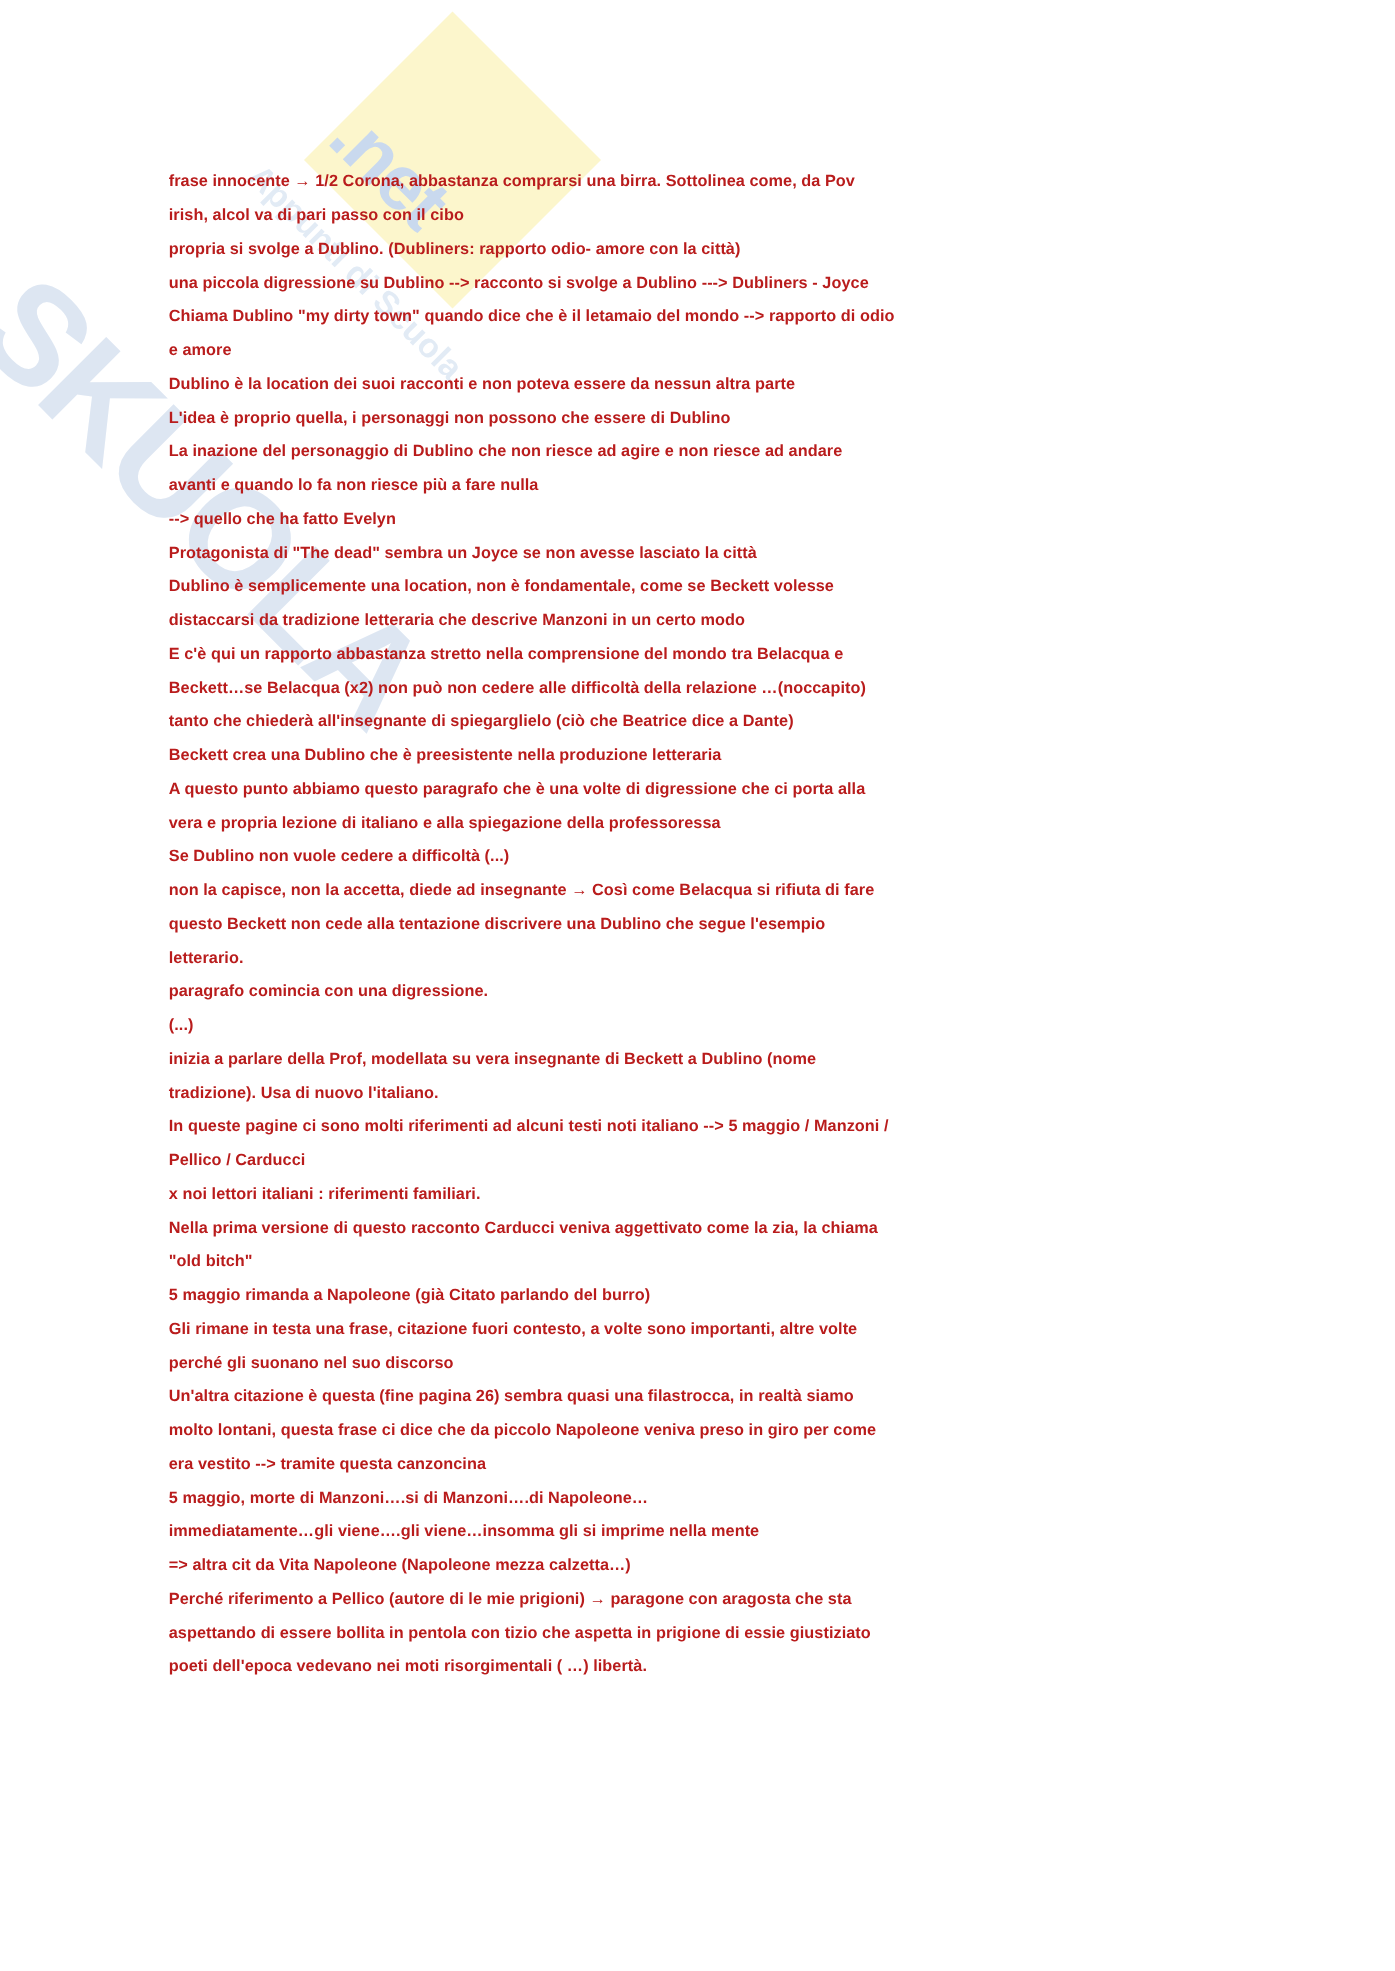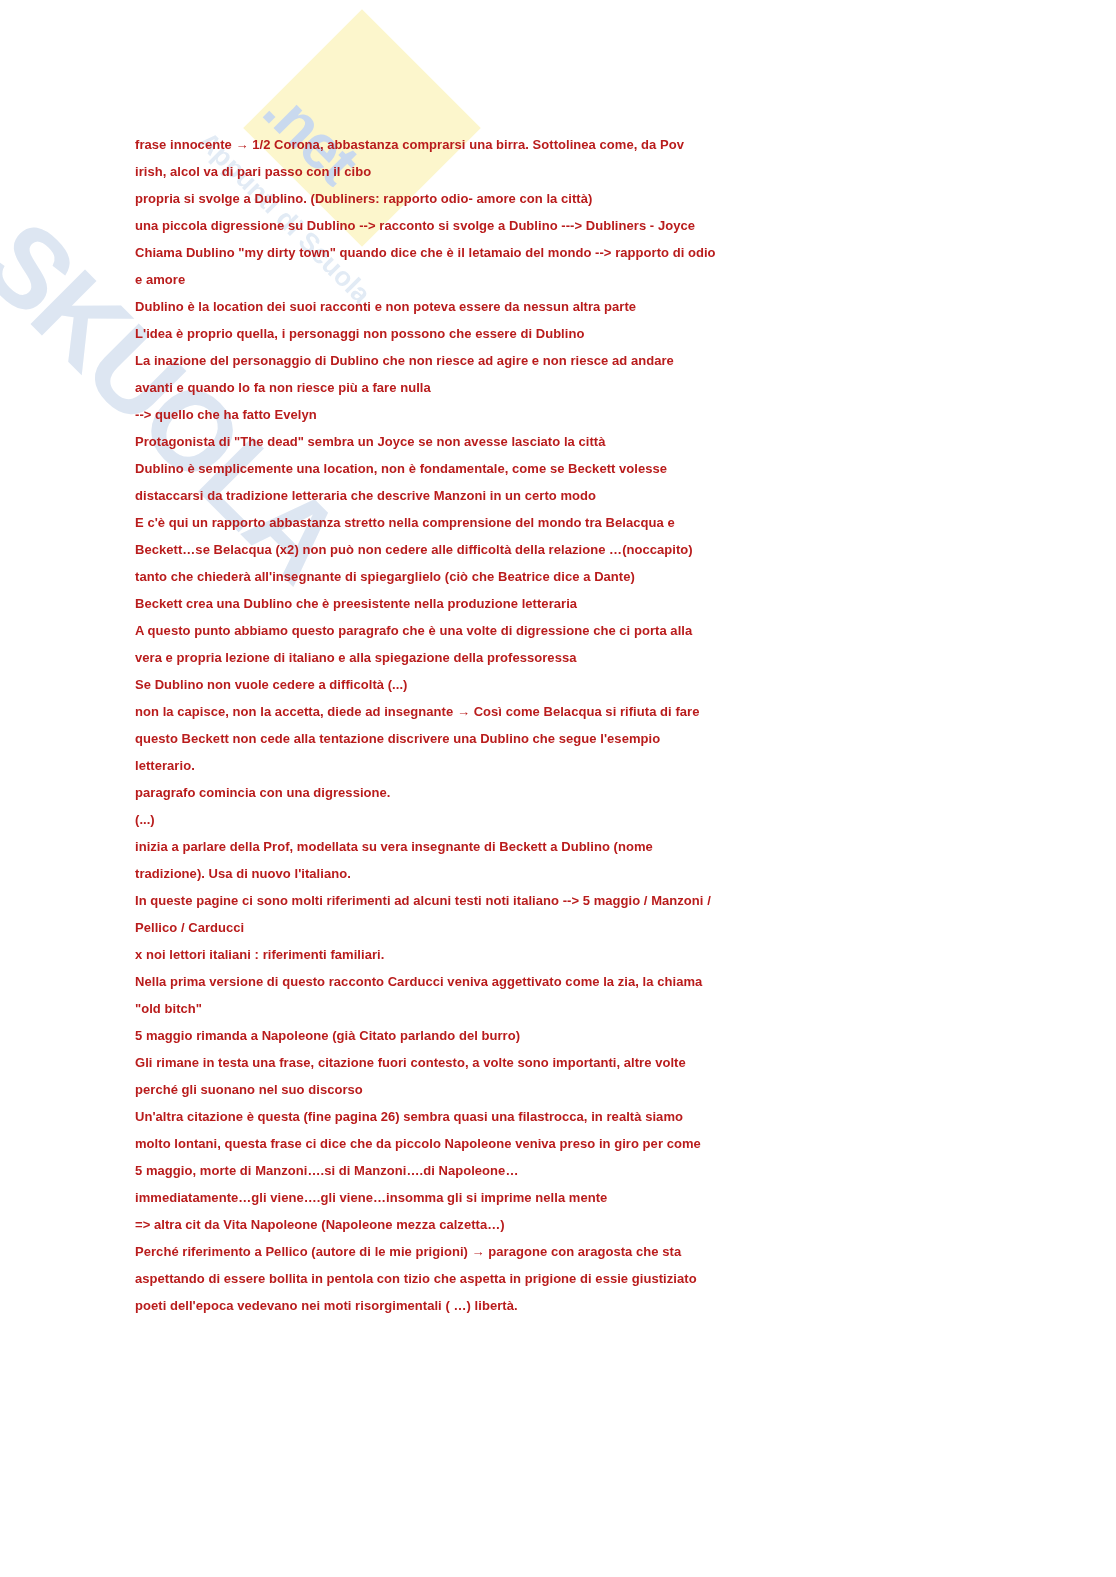--- a/index.html
+++ b/index.html
@@ -140,20 +140,21 @@
       <div class="doc-line">In queste pagine ci sono molti riferimenti ad alcuni testi noti italiano --&gt; 5 maggio / Manzoni /</div>
       <div class="doc-line">Pellico / Carducci</div>
       <div class="doc-line">x noi lettori italiani : riferimenti familiari.</div>
       <div class="doc-line">Nella prima versione di questo racconto Carducci veniva aggettivato come la zia, la chiama</div>
       <div class="doc-line">"old bitch"</div>
       <div class="doc-line">5 maggio rimanda a Napoleone (già Citato parlando del burro)</div>
       <div class="doc-line">Gli rimane in testa una frase, citazione fuori contesto, a volte sono importanti, altre volte</div>
       <div class="doc-line">perché gli suonano nel suo discorso</div>
       <div class="doc-line">Un'altra citazione è questa (fine pagina 26) sembra quasi una filastrocca, in realtà siamo</div>
       <div class="doc-line">molto lontani, questa frase ci dice che da piccolo Napoleone veniva preso in giro per come</div>
+      <div class="doc-line">era vestito --&gt; tramite questa canzoncina</div>
       <div class="doc-line">5 maggio, morte di Manzoni….si di Manzoni….di Napoleone…</div>
       <div class="doc-line">immediatamente…gli viene….gli viene…insomma gli si imprime nella mente</div>
       <div class="doc-line">=&gt; altra cit da Vita Napoleone (Napoleone mezza calzetta…)</div>
       <div class="doc-line">Perché riferimento a Pellico (autore di le mie prigioni) → paragone con aragosta che sta</div>
       <div class="doc-line">aspettando di essere bollita in pentola con tizio che aspetta in prigione di essie giustiziato</div>
       <div class="doc-line">poeti dell'epoca vedevano nei moti risorgimentali ( …) libertà.</div>
     </div>
 
 </div>
 

